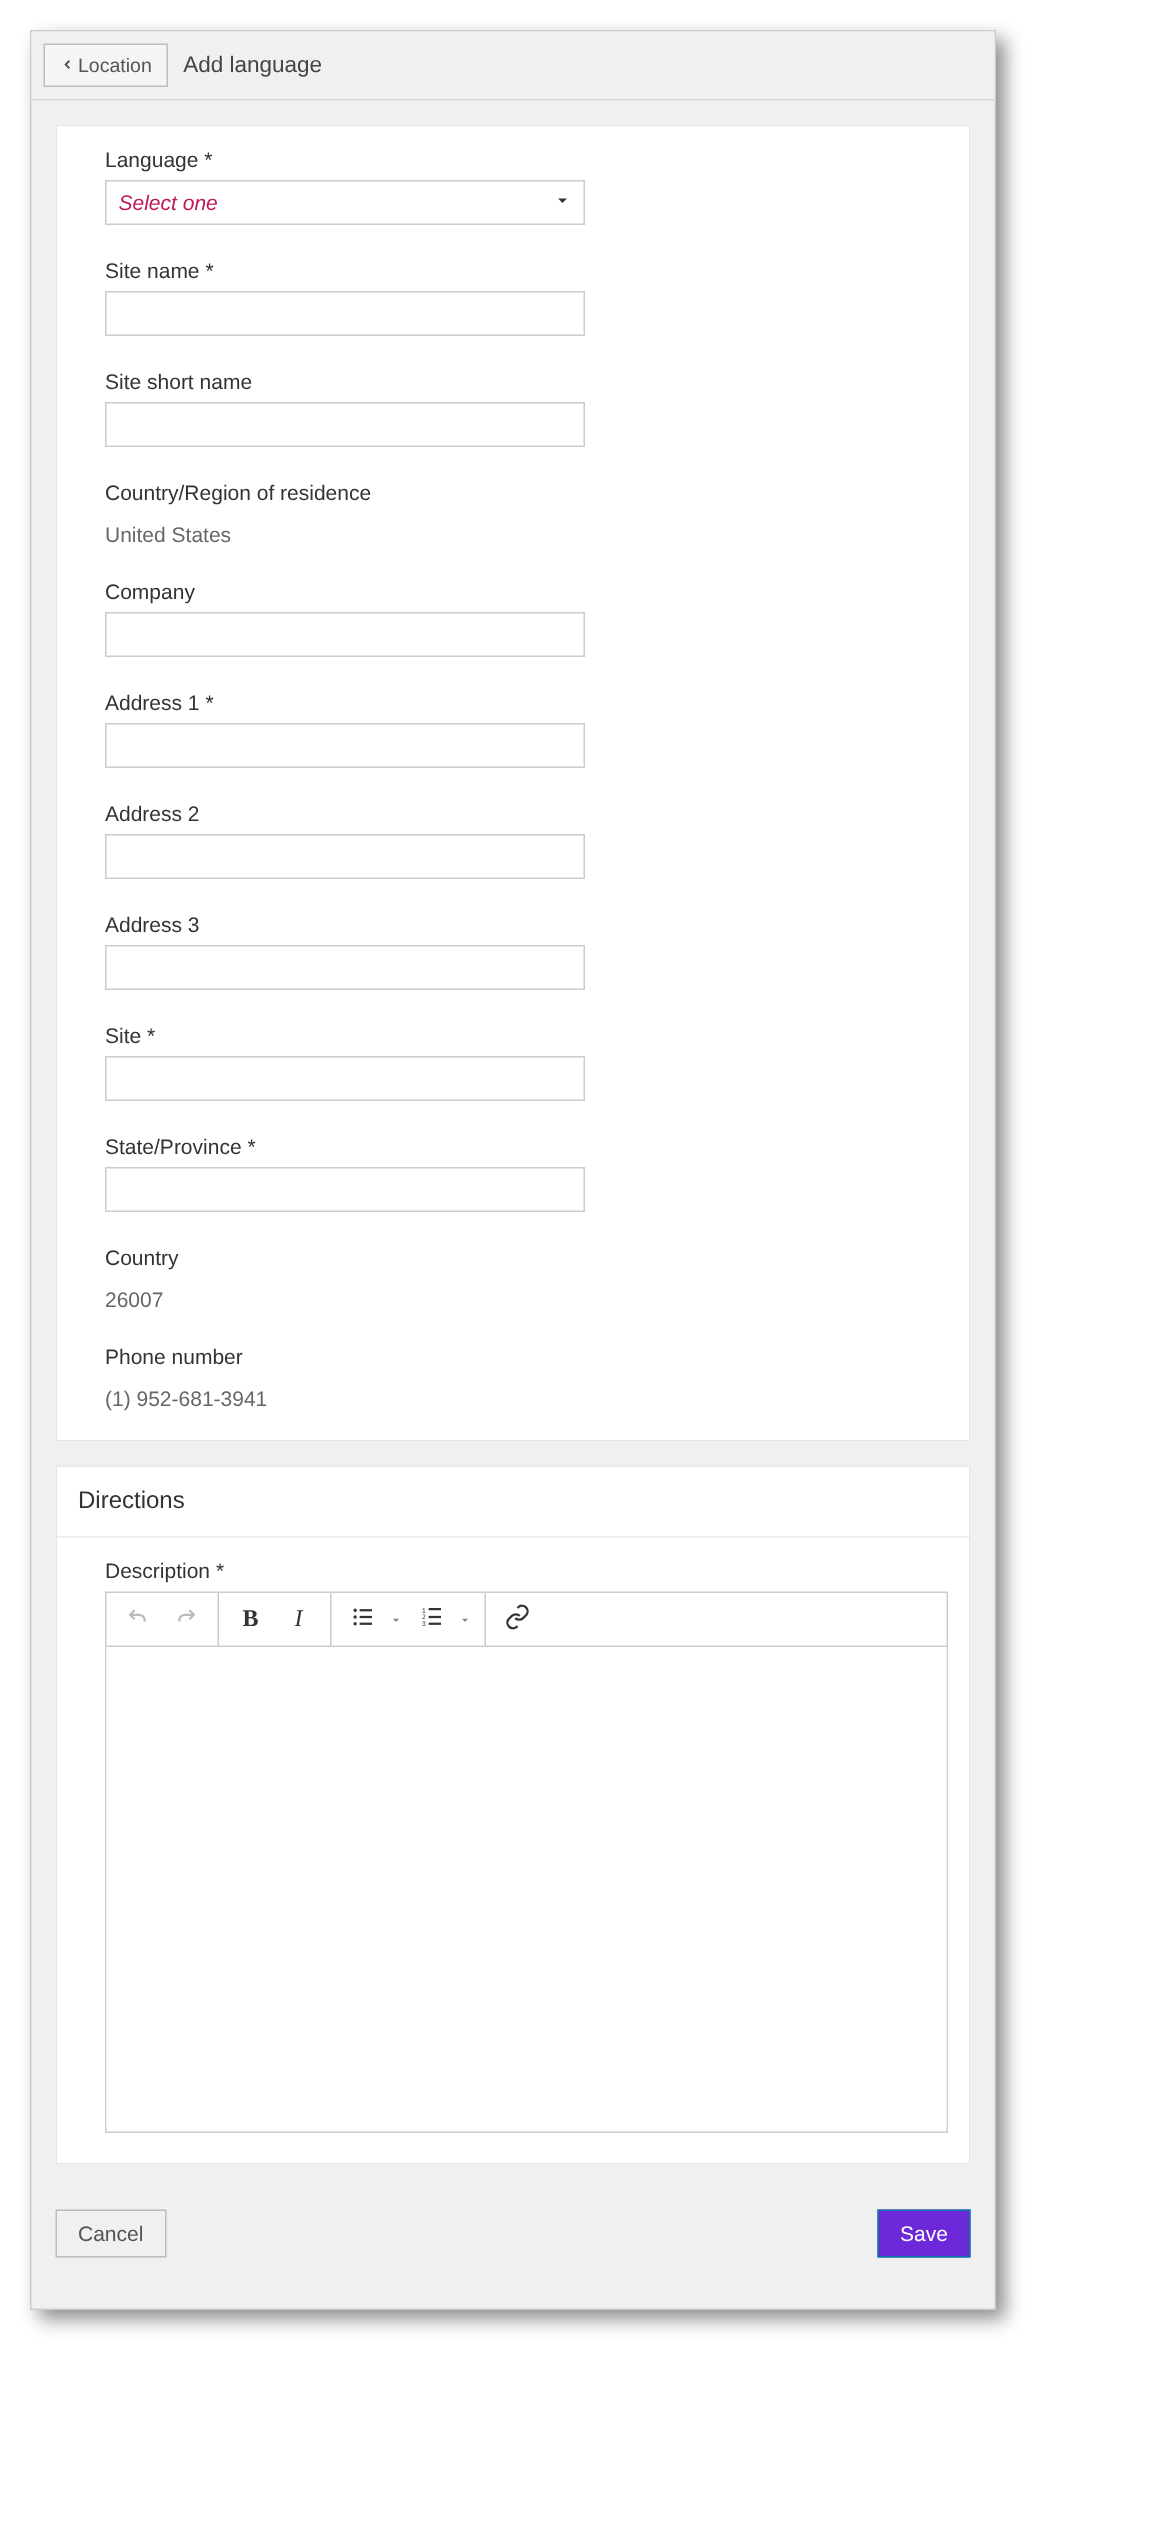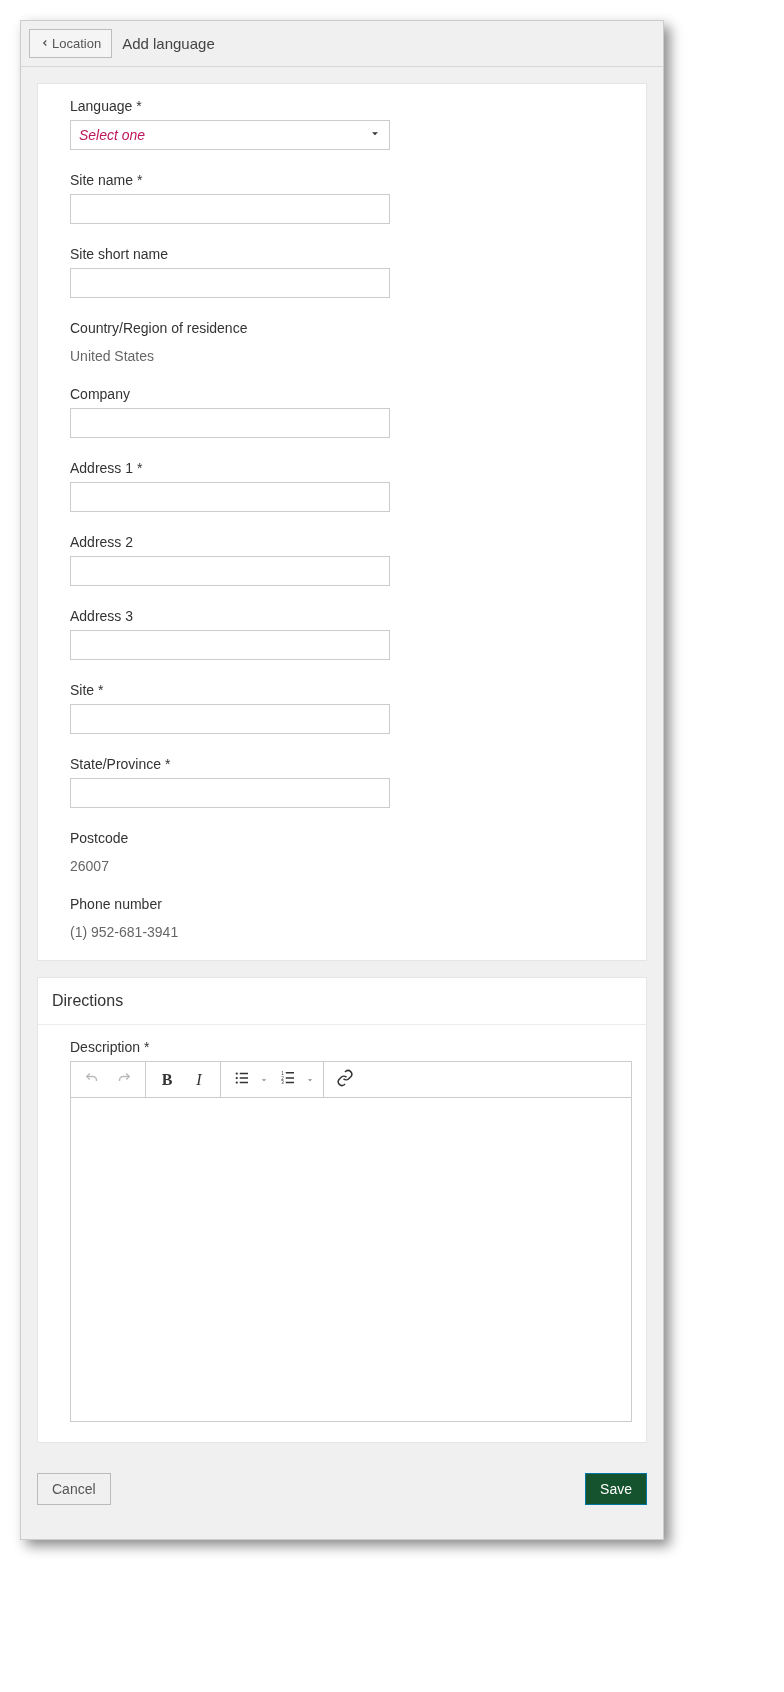--- a/index.html
+++ b/index.html
@@ -158,21 +158,21 @@
     }
     .btn {
       padding: 7px 14px;
       font-size: 14px;
       border: 1px solid #bbb;
       background: #f0f0f0;
       color: #555;
       cursor: pointer;
     }
     .btn-primary {
-      background: #14532d;
+      background: #6d28d9;
       border-color: #0077a3;
       color: #fff;
     }
     .bold-icon { font-weight: 700; font-size: 16px; font-family: Georgia, serif; }
     .italic-icon { font-style: italic; font-size: 16px; font-family: Georgia, serif; }
   </style>
 </head>
 <body>
 
 <div class="page-wrapper">
@@ -247,21 +247,21 @@
           <label class="form-label">Site *</label>
           <input type="text" class="text-input" style="">
         </div>
 
         <div class="form-group">
           <label class="form-label">State/Province *</label>
           <input type="text" class="text-input" style="">
         </div>
 
         <div class="form-group">
-          <label class="form-label">Postcode</label>
+          <label class="form-label">Country</label>
           <div class="static-value">26007</div>
         </div>
 
         <div class="form-group">
           <label class="form-label">Phone number</label>
           <div class="static-value">(1) 952-681-3941</div>
         </div>
 
       </div>
     </div>

